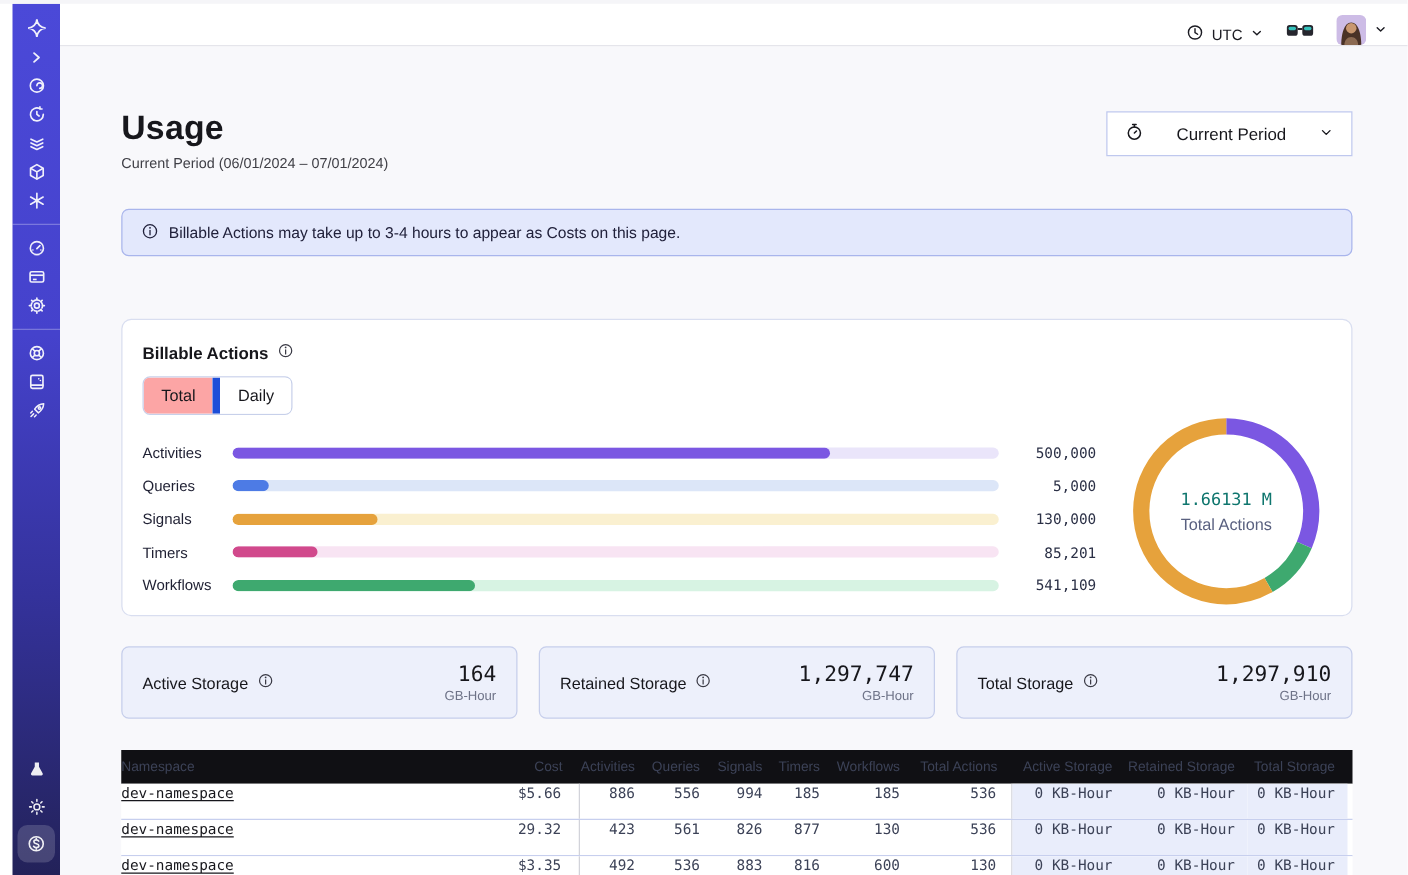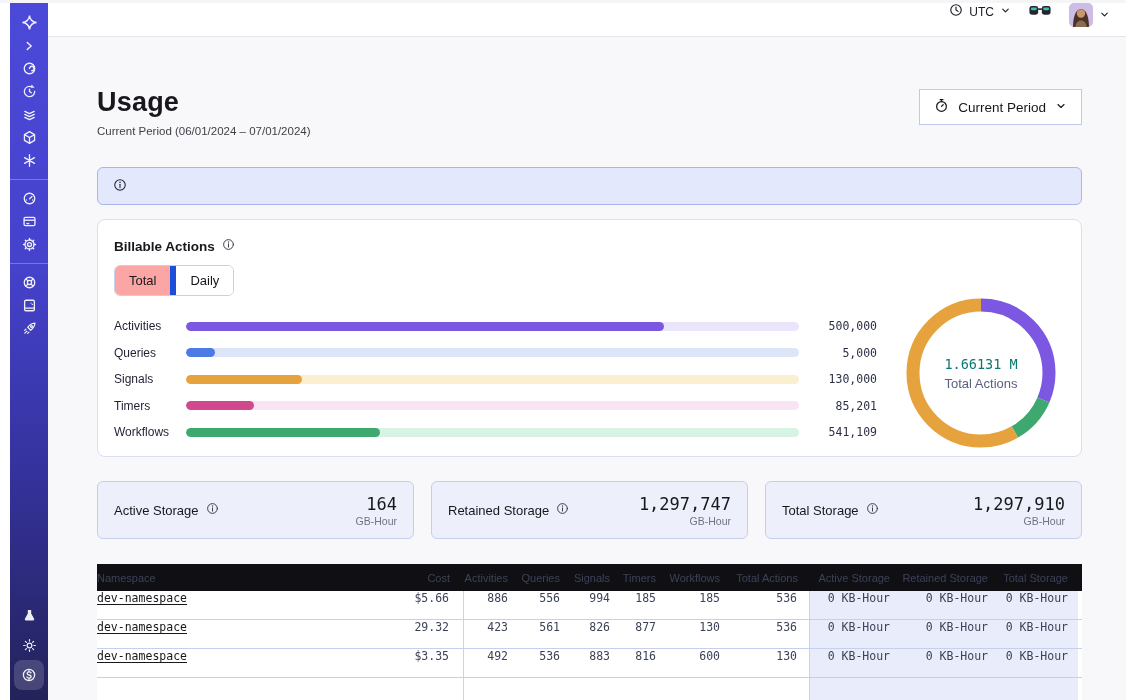--- a/index.html
+++ b/index.html
@@ -17,40 +17,40 @@
   .nav-btn svg { opacity:.92; }
   .side-div { width:38px; height:1px; background:rgba(255,255,255,.28); margin:7px 0; }
   .side-spacer { flex:1; }
   .nav-btn.tall { height:30px; }
   .active-pill { width:30px; height:30px; border-radius:8px; background:rgba(255,255,255,.16);
                  display:flex; align-items:center; justify-content:center; }
 
   
   .main { position:absolute; left:48px; right:0; top:3px; bottom:0; background:#F8F8FB; }
   .topbar { height:34px; background:#fff; border-bottom:1px solid #E5E5EB;
-            display:flex; align-items:flex-start; justify-content:flex-end; gap:18px; padding:0 16px; }
+            display:flex; align-items:flex-end; justify-content:flex-end; gap:18px; padding:0 16px; }
   .tz-btn { display:flex; align-items:center; gap:6px; background:none; border:none;
             font-family:inherit; font-size:12px; color:#1B1B22; cursor:pointer; }
   .account { display:flex; align-items:center; gap:6px; background:none; border:none; cursor:pointer; }
   .avatar { width:24px; height:24px; border-radius:5px; overflow:hidden; display:block; }
 
   .content { padding:0 44px 0 49px; }
 
   .header-row { display:flex; justify-content:space-between; align-items:flex-start; margin-top:50px; }
   h1.page-title { font-size:27px; font-weight:700; color:#17171C; letter-spacing:.2px; }
   .subtitle { font-size:11.5px; color:#3F3F46; margin-top:7px; }
-  .period-btn { display:flex; align-items:center; gap:9px; background:#fff;
+  .period-btn { display:flex; align-items:center; gap:26px; background:#fff;
                 border:1px solid #BFC8EE; border-radius:0; padding:8px 14px;
                 font-family:inherit; font-size:13.5px; font-weight:500; color:#17171C; cursor:pointer; margin-top:2px; }
 
   .banner { margin-top:30px; height:38px; background:#E3E8FC; border:1px solid #A9B5EC; border-radius:6px;
             display:flex; align-items:center; gap:8px; padding:0 15px; font-size:12.5px; color:#21213B; }
 
   .card { background:#fff; border:1px solid #D9DEF0; border-radius:8px; }
-  .billable { margin-top:14px; padding:18px 16px 16px; position:relative; height:238px; }
+  .billable { margin-top:50px; padding:18px 16px 16px; position:relative; height:238px; }
   .billable-title { display:flex; align-items:center; gap:7px; font-size:13.5px; font-weight:600; color:#17171C; }
   .tab-group { display:inline-flex; border:1px solid #C7D0EA; border-radius:6px; overflow:hidden; margin-top:11px; }
   .tab { padding:7px 14px; font-size:13px; color:#17171C; background:#fff; cursor:pointer; }
   .tab.selected { background:#fca5a5; }
   .tab + .tab { border-left:6px solid #1d4ed8; }
 
   .chart-flex { display:flex; margin-top:17px; }
   .bars { flex:1; margin-right:28px; }
   .bar-row { display:flex; align-items:center; height:26.5px; }
   .bar-label { width:72px; font-size:12px; color:#1F2033; flex:none; }
@@ -259,20 +259,21 @@
             </svg></span>
       </button>
     </div>
 
     <div class="banner">
       <span><svg width="14" height="14" viewBox="0 0 16 16" fill="none" stroke="#21213B" stroke-width="1.2" stroke-linecap="round">
             <circle cx="8" cy="8" r="6"></circle>
             <path d="M8 7.2 V11.2"></path>
             <path d="M8 4.9 h.01" stroke-width="1.7"></path>
           </svg></span>
+      <span>Billable Actions may take up to 3-4 hours to appear as Costs on this page.</span>
     </div>
 
     <div class="card billable">
       <div class="billable-title">
         <span>Billable Actions</span>
         <span><svg width="13" height="13" viewBox="0 0 16 16" fill="none" stroke="#3A3A45" stroke-width="1.2" stroke-linecap="round">
               <circle cx="8" cy="8" r="6"></circle>
               <path d="M8 7.2 V11.2"></path>
               <path d="M8 4.9 h.01" stroke-width="1.7"></path>
             </svg></span>

